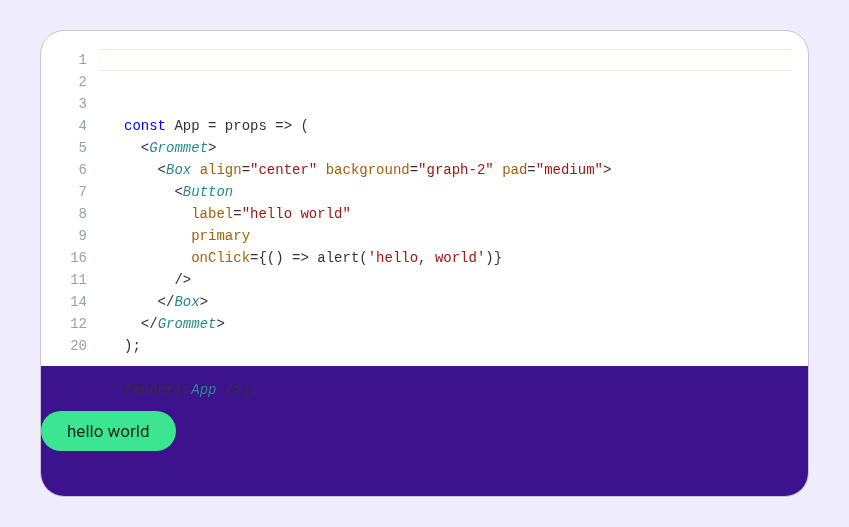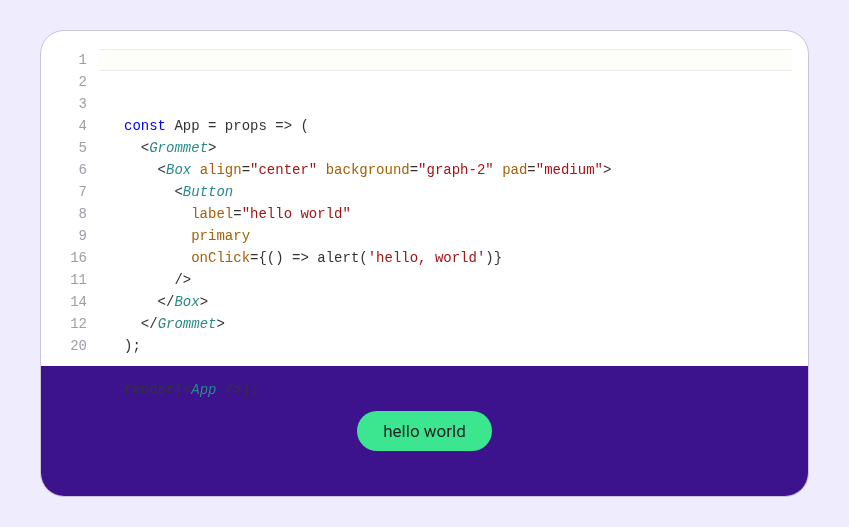--- a/index.html
+++ b/index.html
@@ -64,21 +64,21 @@
   .str  { color: #a31515; }
   .punc { color: #333333; }
 
   .preview {
     position: absolute;
     left: 0; right: 0; bottom: 0;
     height: 130px;
     background: #3d138d;
     display: flex;
     align-items: center;
-    justify-content: center;
+    justify-content: flex-start;
   }
   .hello-btn {
     background: #3ce690;
     color: #222;
     font-size: 17px;
     font-weight: 400;
     padding: 10px 26px;
     border: none;
     border-radius: 999px;
     cursor: pointer;

